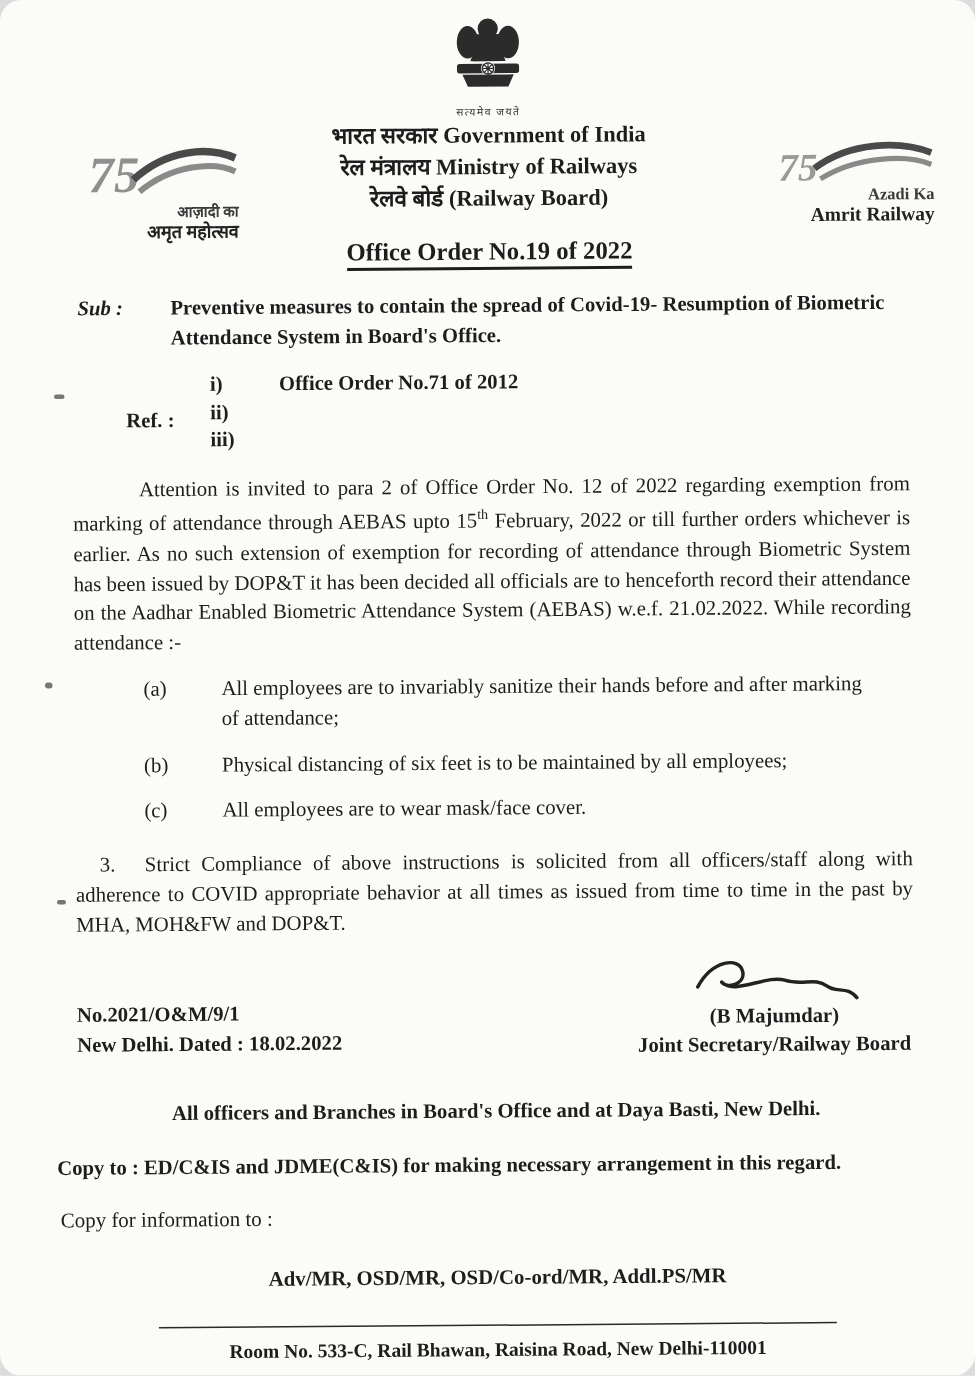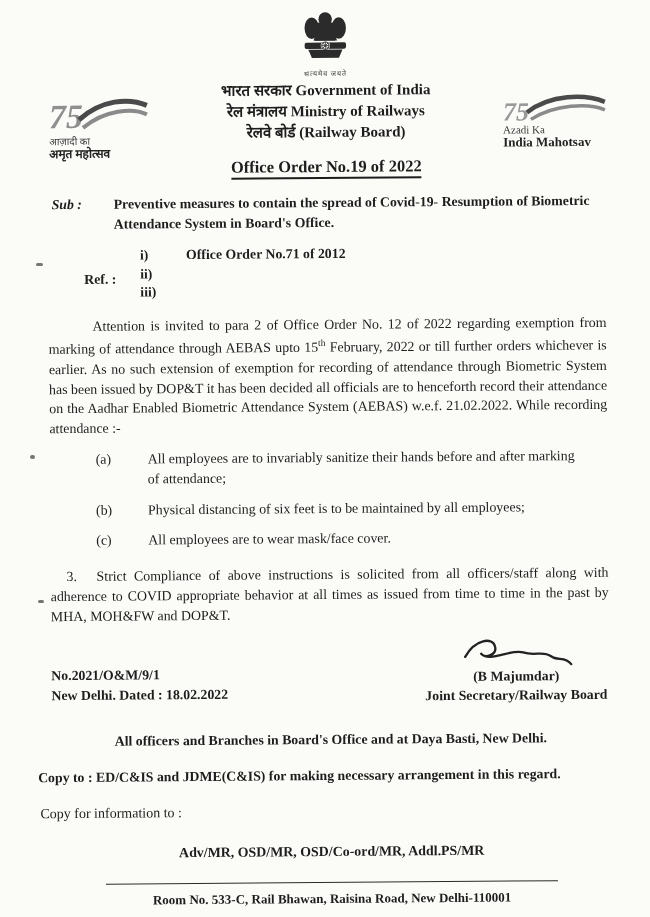--- a/index.html
+++ b/index.html
@@ -1,26 +1,26 @@
 <!DOCTYPE html>
 <html><head>
 <meta charset="utf-8">
 <style>
   html,body{margin:0;padding:0;background:#dcdcdc;}
   .sheet{position:relative;width:650px;height:917px;margin:0 auto;background:#fbfbf8;overflow:hidden;
-         font-family:"Liberation Serif","DejaVu Serif",serif;color:#1d1d1d;}
+         font-family:"Liberation Serif","DejaVu Serif",serif;color:#1d1d1d;border-radius:14px;}
   .content{position:absolute;top:0;left:0;right:0;transform:rotate(-0.45deg);transform-origin:50% 0;
            padding:8px 46px 0;}
   .emblem-wrap{text-align:center;}
   .emblem-motto{font-size:7px;letter-spacing:1px;color:#333;margin-top:-3px;text-align:center;}
   .hdr{text-align:center;font-weight:700;font-size:15px;line-height:21px;margin-top:2px;}
-  .logo{position:absolute;text-align:left;}
+  .logo{position:absolute;text-align:right;}
   .logo-left{left:48px;top:92px;width:110px;}
   .logo-right{right:28px;top:94px;width:120px;}
-  .logo .t1{font-size:10px;font-weight:400;color:#3a3a3a;line-height:11px;margin-top:-6px;}
+  .logo .t1{font-size:10px;font-weight:700;color:#3a3a3a;line-height:11px;margin-top:-6px;}
   .logo .t2{font-size:12px;font-weight:700;color:#222;line-height:14px;}
   .logo-right .t1{font-size:11px;}
   .logo-right .t2{font-size:13px;}
   .title{text-align:center;margin-top:14px;font-size:16.5px;font-weight:700;}
   .title span{border-bottom:2.2px solid #1d1d1d;padding-bottom:1px;}
   .sub-row{display:flex;margin-top:16px;font-weight:700;font-size:13.8px;line-height:20px;}
   .sub-label{width:52px;flex:none;padding-left:4px;font-style:italic;}
   .sub-text{width:486px;padding-left:10px;}
   .ref-row{display:flex;margin-top:12px;font-weight:700;font-size:13.8px;line-height:18.5px;padding-left:36px;}
   .ref-label{width:56px;flex:none;margin-top:24px;}
@@ -84,21 +84,21 @@
       <div class="t2">अमृत महोत्सव</div>
     </div>
 
     <div class="logo logo-right">
       <svg width="104" height="34" viewBox="0 0 104 34" aria-hidden="true">
         <text x="0" y="28" font-size="26" font-style="italic" font-weight="bold" fill="#9a9a9a" font-family="serif">75</text>
         <path d="M24 20 C48 2 82 2 102 10" stroke="#4a4a4a" stroke-width="4.5" fill="none"></path>
         <path d="M28 27 C52 12 86 11 102 18" stroke="#8a8a8a" stroke-width="3.5" fill="none"></path>
       </svg>
       <div class="t1">Azadi Ka</div>
-      <div class="t2">India Mahotsav</div>
+      <div class="t2">Amrit Railway</div>
     </div>
 
     <div class="title">
       <span>Office Order No.19 of 2022</span>
     </div>
 
     <div class="sub-row">
       <div class="sub-label">Sub :</div>
       <div class="sub-text">Preventive measures to contain the spread of Covid-19- Resumption of Biometric Attendance System in Board's Office.</div>
     </div>

